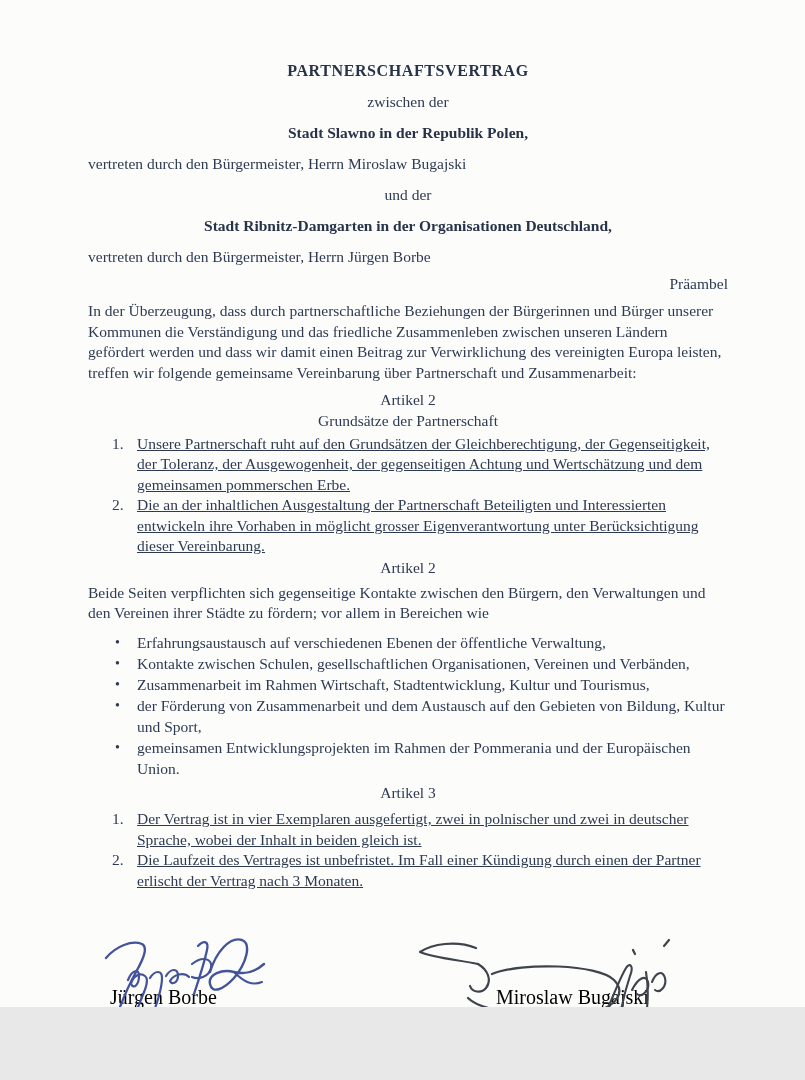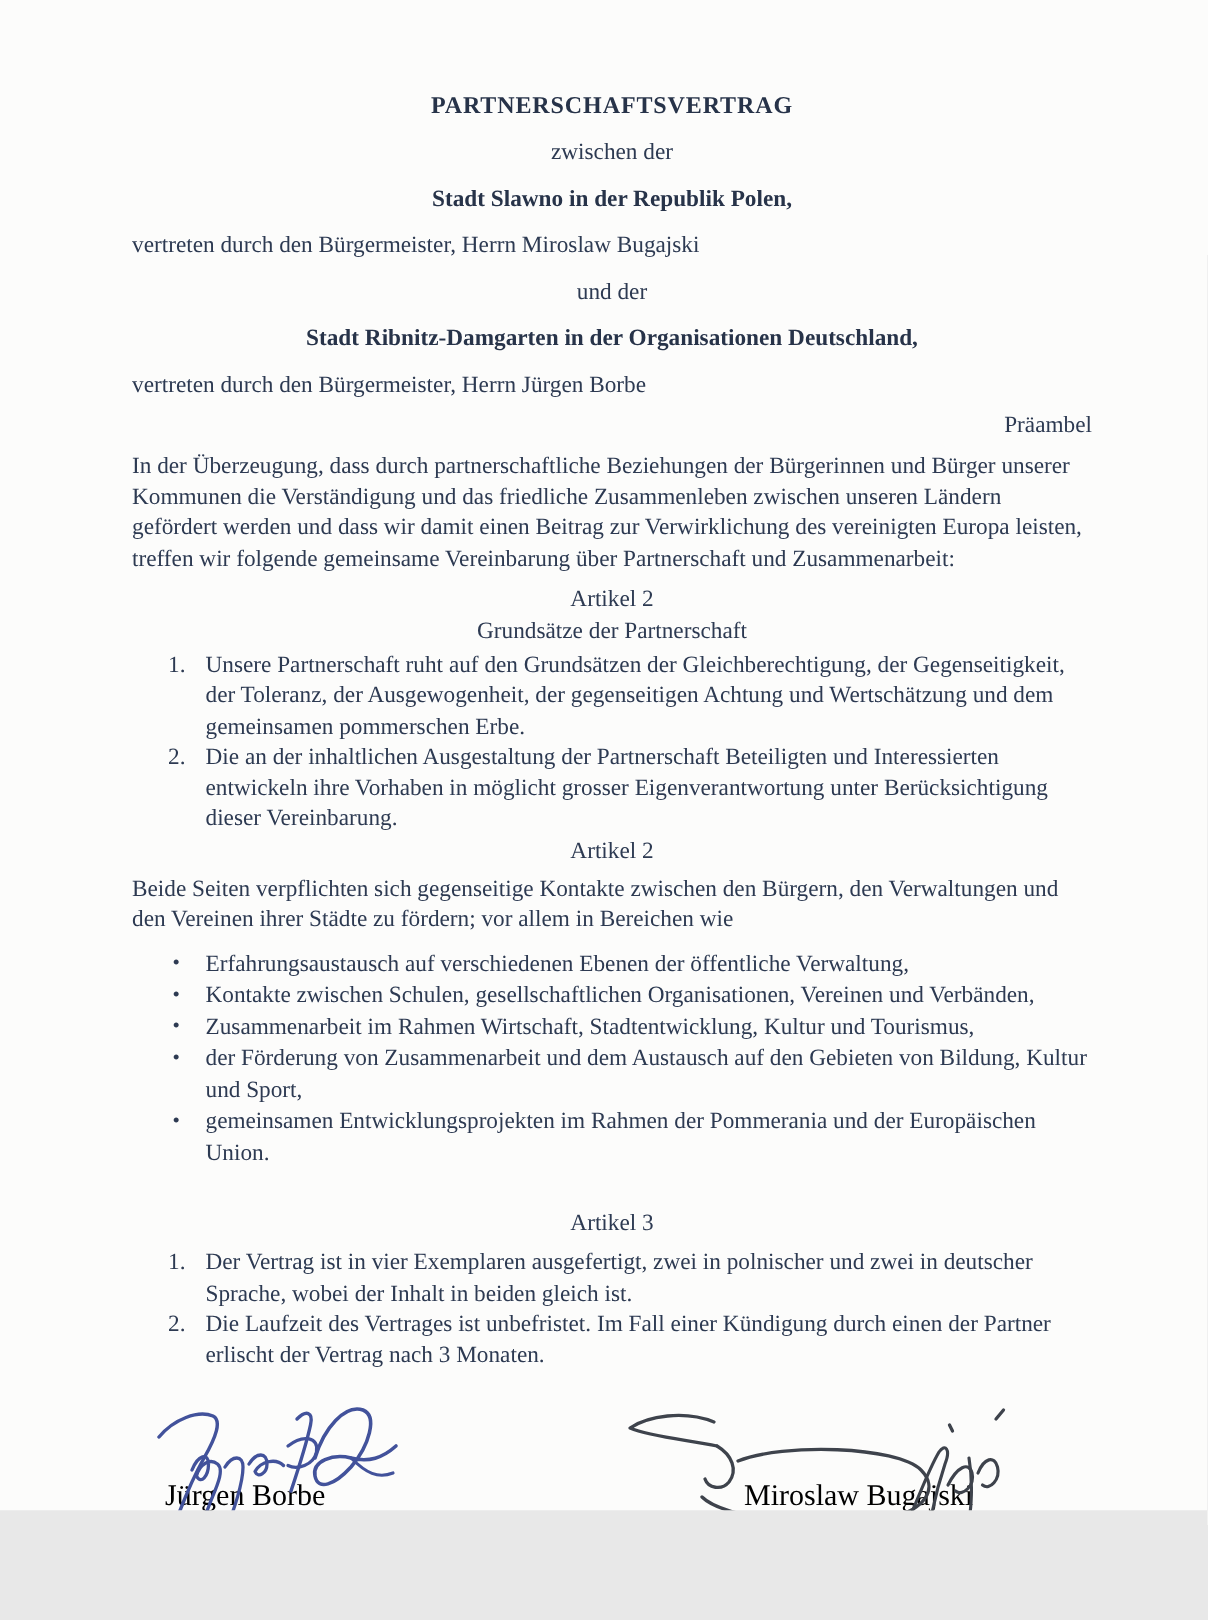--- a/index.html
+++ b/index.html
@@ -17,26 +17,26 @@
     overflow:hidden;
   }
   .c{text-align:center;}
   .bold{font-weight:bold;color:#273349;}
   .title{font-size:16px;letter-spacing:.6px;line-height:21px;}
   .hline{margin-top:10px;line-height:21px;}
   .pre-head{margin-top:6px;text-align:right;}
   .preamble{margin:7px 0 0 0;line-height:20.5px;}
   .art-head{margin-top:7px;line-height:20.5px;}
   .art-head2{margin-top:2px;line-height:20.5px;}
-  .art-head3{margin-top:27px;line-height:20.5px;}
+  .art-head3{margin-top:4px;line-height:20.5px;}
   .art-sub{line-height:20.5px;}
   ol.numlist{list-style:none;margin:3px 0 0 0;padding:0 0 0 24px;}
   ol.numlist li{display:flex;line-height:20.4px;}
   ol.numlist .num{flex:0 0 25px;}
-  ol.numlist .t{flex:1;}
+  ol.numlist .t{flex:1;text-decoration:underline;}
   ol.ol3{margin-top:6px;}
   ol.ol3 li{line-height:20.5px;}
   .a2intro{margin:4px 0 0 0;line-height:20.5px;}
   ul.bullist{list-style:none;margin:8px 0 0 0;padding:0 0 0 27px;}
   ul.bullist li{display:flex;line-height:21px;}
   ul.bullist .bul{flex:0 0 22px;font-size:14px;}
   ul.bullist .t{flex:1;}
   .sig-text{position:absolute;line-height:19.5px;font-size:20px;color:#000000;}
   .sig-text-left{left:110px;top:988px;}
   .sig-text-right{left:496px;top:988px;text-align:right;}

